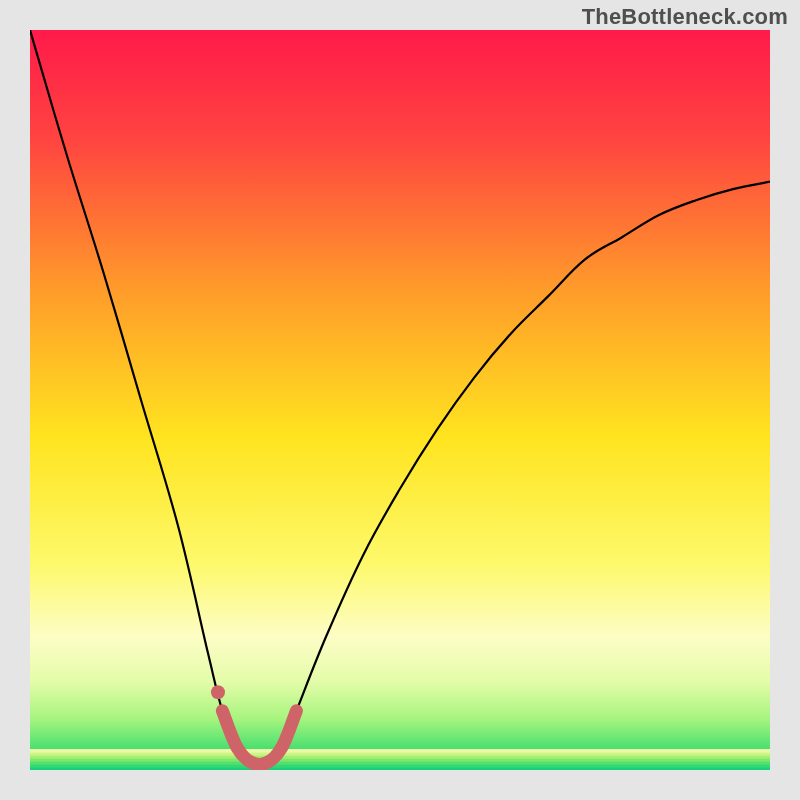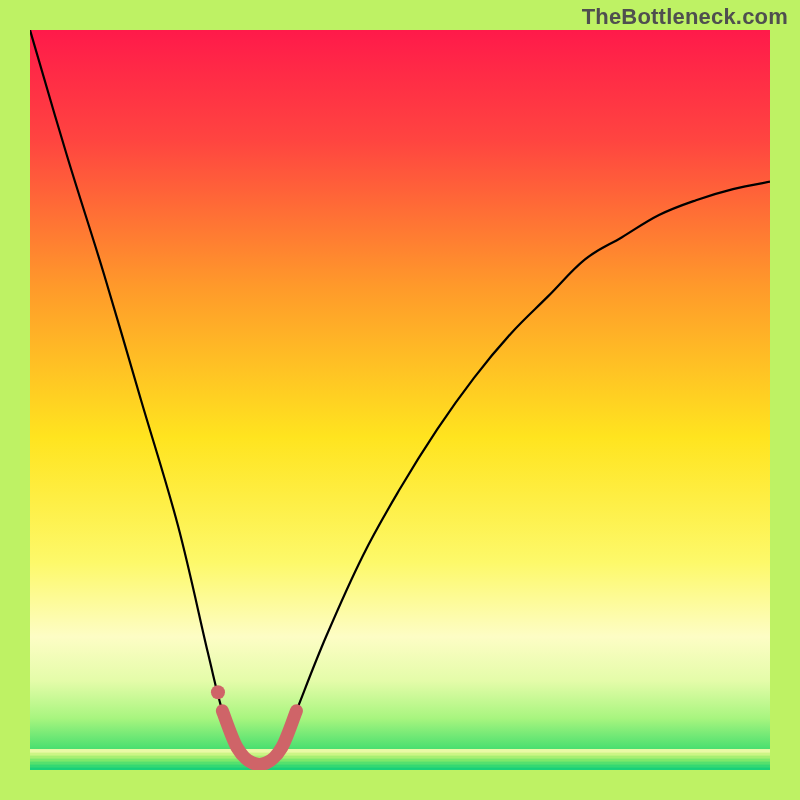--- a/index.html
+++ b/index.html
@@ -8,21 +8,21 @@
     width: 800px;
     height: 800px;
     background: #000;
     font-family: Arial, Helvetica, sans-serif;
     overflow: hidden;
   }
   .frame {
     position: relative;
     width: 800px;
     height: 800px;
-    background: #bef264;
+    background: #e5e5e5;
   }
   .watermark {
     position: absolute;
     top: 4px;
     right: 12px;
     color: #4f4f4f;
     font-size: 22px;
     font-weight: 600;
     letter-spacing: 0.2px;
     z-index: 10;

